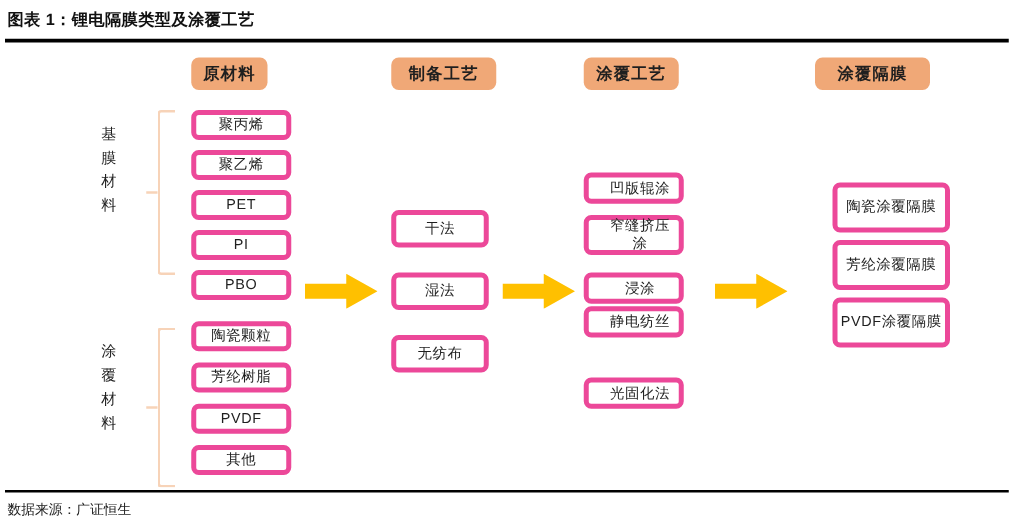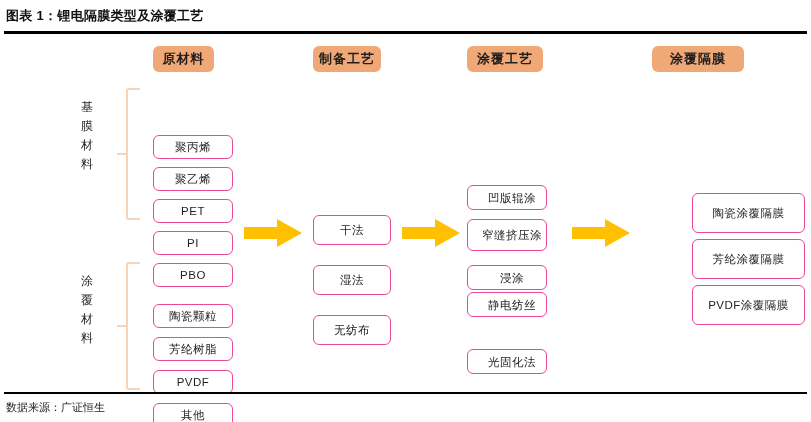--- a/index.html
+++ b/index.html
@@ -72,52 +72,51 @@
     border-radius: 6px;
     height: 26px;
     line-height: 26px;
     text-align: center;
     font-size: 13px;
     font-weight: bold;
     color: #1f1f1f;
     letter-spacing: 1px;
   }
   #hdr-0 { left: 153px; top: 12px; width: 61px; }
-  #hdr-1 { left: 313px; top: 12px; width: 68px; }
+  #hdr-1 { left: 313px; top: 12px; width: 84px; }
   #hdr-2 { left: 467px; top: 12px; width: 76px; }
   #hdr-3 { left: 652px; top: 12px; width: 92px; }
 
   
   .node {
     position: absolute;
-    border: 1px solid #ec4899;
+    border: 4px solid #ec4899;
     border-radius: 6px;
     background: #ffffff;
     box-sizing: border-box;
     display: flex;
     align-items: center;
     justify-content: center;
     text-align: center;
     font-size: 11.5px;
     color: #1f1f1f;
     letter-spacing: 0.5px;
     line-height: 14px;
     padding: 0 2px;
-    margin-top: 47px;
   }
 
   
   .c1 { left: 153px; width: 80px; height: 24px; }
   
   .c2 { left: 313px; width: 78px; height: 30px; }
   
   .c3 { left: 467px; width: 80px; height: 25px; padding-left: 12px; }
   .c3.two-line { height: 32px; }
   
-  .c4 { left: 692px; width: 113px; height: 40px; }
+  .c4 { left: 666px; width: 94px; height: 40px; }
 
   
   .group-label {
     position: absolute;
     width: 18px;
     font-size: 12px;
     font-weight: normal;
     color: #1f1f1f;
     text-align: center;
     line-height: 19px;

